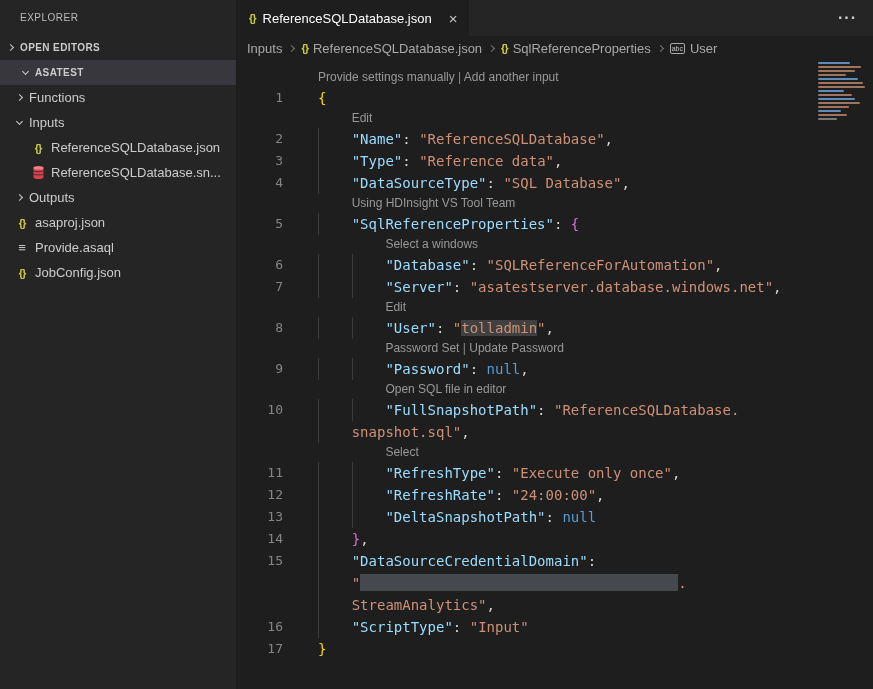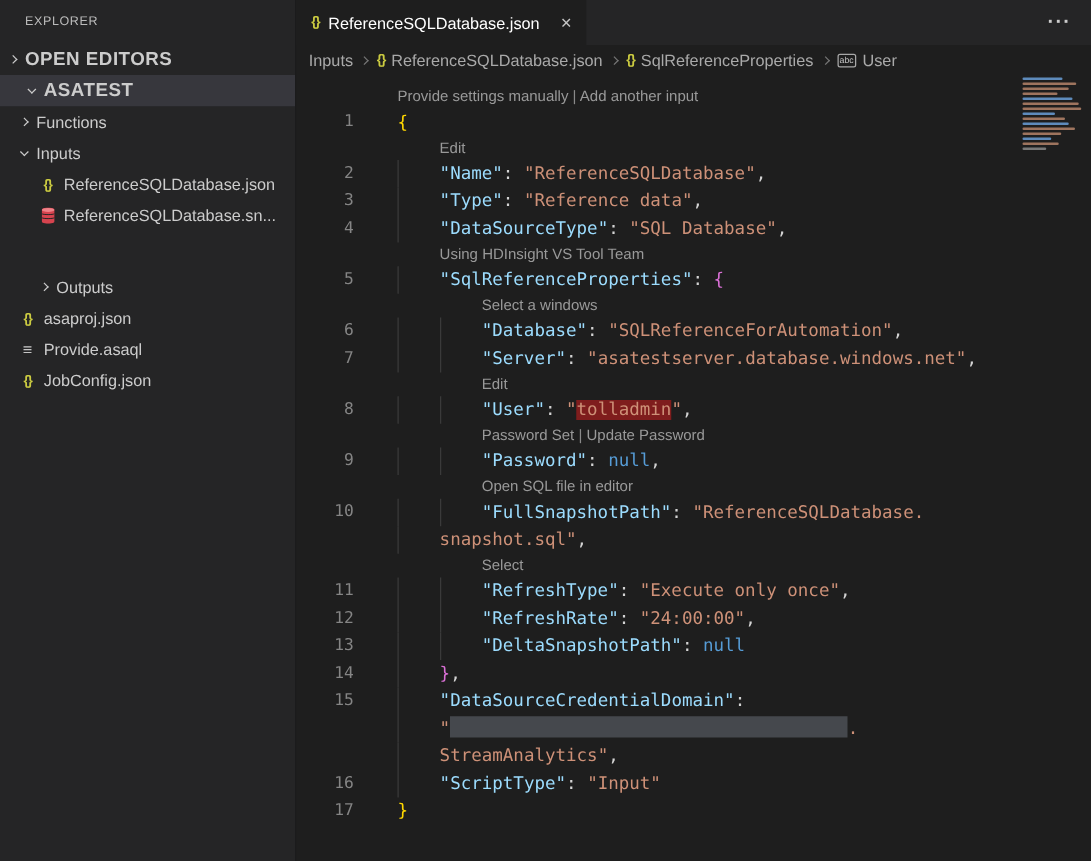--- a/index.html
+++ b/index.html
@@ -3,21 +3,21 @@
 <meta charset="utf-8">
 <style>
   * { margin:0; padding:0; box-sizing:border-box; }
   html,body { width:873px; height:689px; overflow:hidden; }
   body { background:#1e1e1e; font-family:"Liberation Sans",sans-serif; color:#cccccc; }
   .app { display:flex; width:873px; height:689px; }
 
   
   .sidebar { width:237px; flex:none; background:#252526; border-right:1px solid #1b1b1c; overflow:hidden; }
   .sidebar-title { height:35px; display:flex; align-items:center; padding-left:20px; font-size:10px; color:#bbbbbb; letter-spacing:.5px; }
-  .side-section { height:25px; display:flex; align-items:center; padding-left:5px; font-size:15px; font-weight:700; color:#cccccc; letter-spacing:.4px; cursor:pointer; white-space:nowrap; }
+  .side-section { height:25px; display:flex; align-items:center; padding-left:5px; font-size:10px; font-weight:700; color:#cccccc; letter-spacing:.4px; cursor:pointer; white-space:nowrap; }
   .side-section.selected { background:#37373d;padding-left:20px; }
   .tree-item { height:25px; display:flex; align-items:center; font-size:13px; color:#cccccc; cursor:pointer; white-space:nowrap; overflow:hidden; }
   .chev { width:5px; height:5px; border-right:1.4px solid #cccccc; border-bottom:1.4px solid #cccccc; display:inline-block; transform:rotate(-45deg); margin:0 7px 0 3px; flex:none; }
   .chev.down { transform:rotate(45deg); margin-top:-2px; }
   .ficon { width:16px; display:inline-flex; justify-content:center; align-items:center; flex:none; margin-right:5px; font-size:11px; }
   .json-braces { color:#cbcb41; font-weight:700; letter-spacing:-1px; }
   .asaql { color:#c5c5c5; font-size:13px; }
 
   
   .editor { flex:1; min-width:0; display:flex; flex-direction:column; background:#1e1e1e; position:relative; }
@@ -43,21 +43,21 @@
   .code-row .ind { height:22px; }
   .cl-row .ind { height:19px; }
   .code-row .ind::before { content:""; position:absolute; left:0; top:0; bottom:0; width:1px; background:#3a3a3a; }
 
   .tk-key { color:#9cdcfe; }
   .tk-str { color:#ce9178; }
   .tk-pun { color:#d4d4d4; }
   .tk-kw  { color:#569cd6; }
   .tk-b1  { color:#ffd700; }
   .tk-b2  { color:#da70d6; }
-  .tk-sel { color:#ce9178; background:#7f1d1d; }
+  .tk-sel { color:#ce9178; background:#404040; }
   .tk-red { display:inline-block; width:318px; height:17px; background:#45484d; vertical-align:middle; margin-top:-3px; }
   .cl-link { cursor:pointer; }
   .cl-sep { color:#8a8a8a; }
 
   .minimap { position:absolute; top:60px; right:4px; width:54px; display:flex; flex-direction:column; gap:2px; padding:2px 0 2px 3px; }
   .mmb { height:2px; border-radius:1px; opacity:.85; }
   .mm-b { background:#6a9fd8; }
   .mm-o { background:#b5846a; }
   .mm-g { background:#8a8a8a; }
 </style>
@@ -92,21 +92,21 @@
         <div class="tree-item" style="padding-left: 30px;">
           <span class="ficon">
             <svg width="11" height="13" viewBox="0 0 11 13">
               <path fill="#d6434e" d="M5.5 0C2.5 0 .5.8.5 1.8v9.4c0 1 2 1.8 5 1.8s5-.8 5-1.8V1.8c0-1-2-1.8-5-1.8z"></path>
               <ellipse cx="5.5" cy="1.9" rx="5" ry="1.6" fill="#ef8288"></ellipse>
               <path stroke="#252526" stroke-width=".8" fill="none" d="M.5 5c1 .9 9 .9 10 0M.5 8.2c1 .9 9 .9 10 0"></path>
             </svg>
           </span>
           <span>ReferenceSQLDatabase.sn...</span>
         </div>
-        <div class="tree-item" style="padding-left: 30px; margin-top: 32px;">
+        <div class="tree-item" style="padding-left: 14px;">
           <span class="chev"></span>
           <span>Outputs</span>
         </div>
         <div class="tree-item" style="padding-left: 14px;">
           <span class="ficon json-braces">{}</span>
           <span>asaproj.json</span>
         </div>
         <div class="tree-item" style="padding-left: 14px;">
           <span class="ficon asaql">≡</span>
           <span>Provide.asaql</span>

